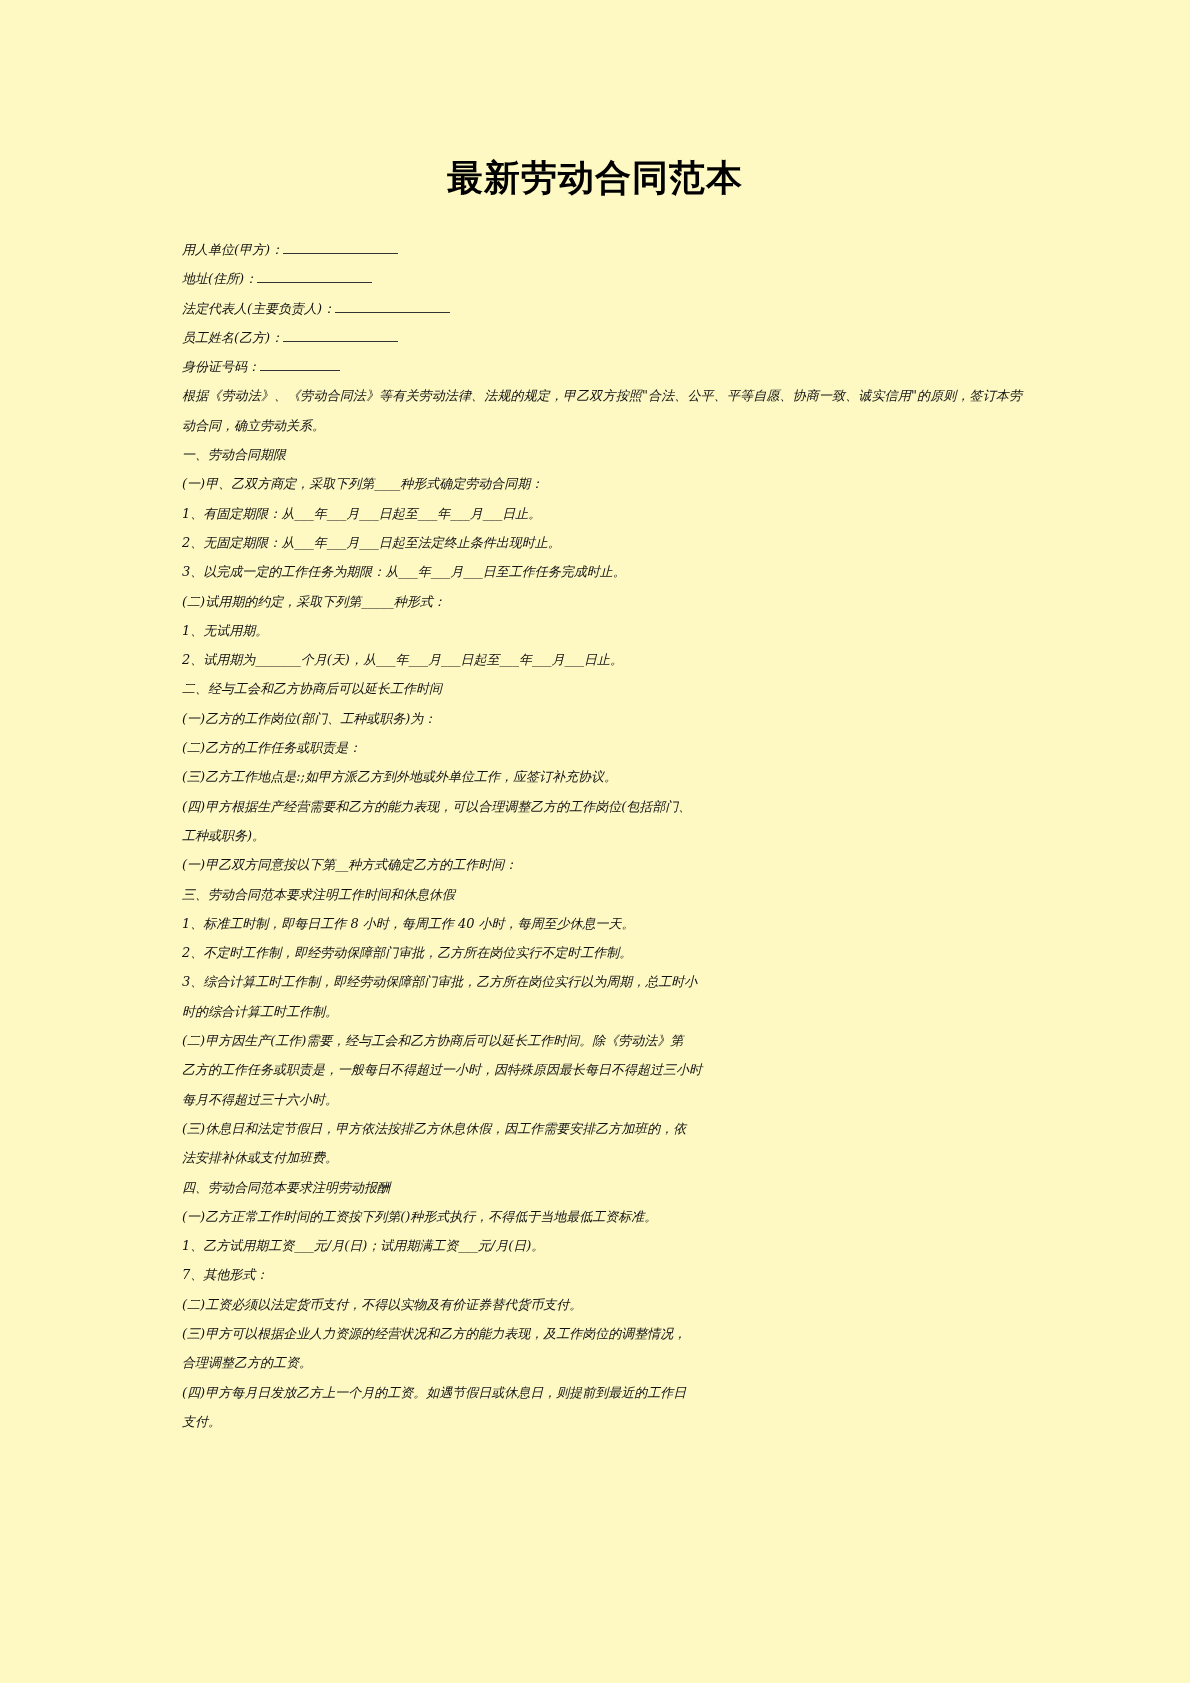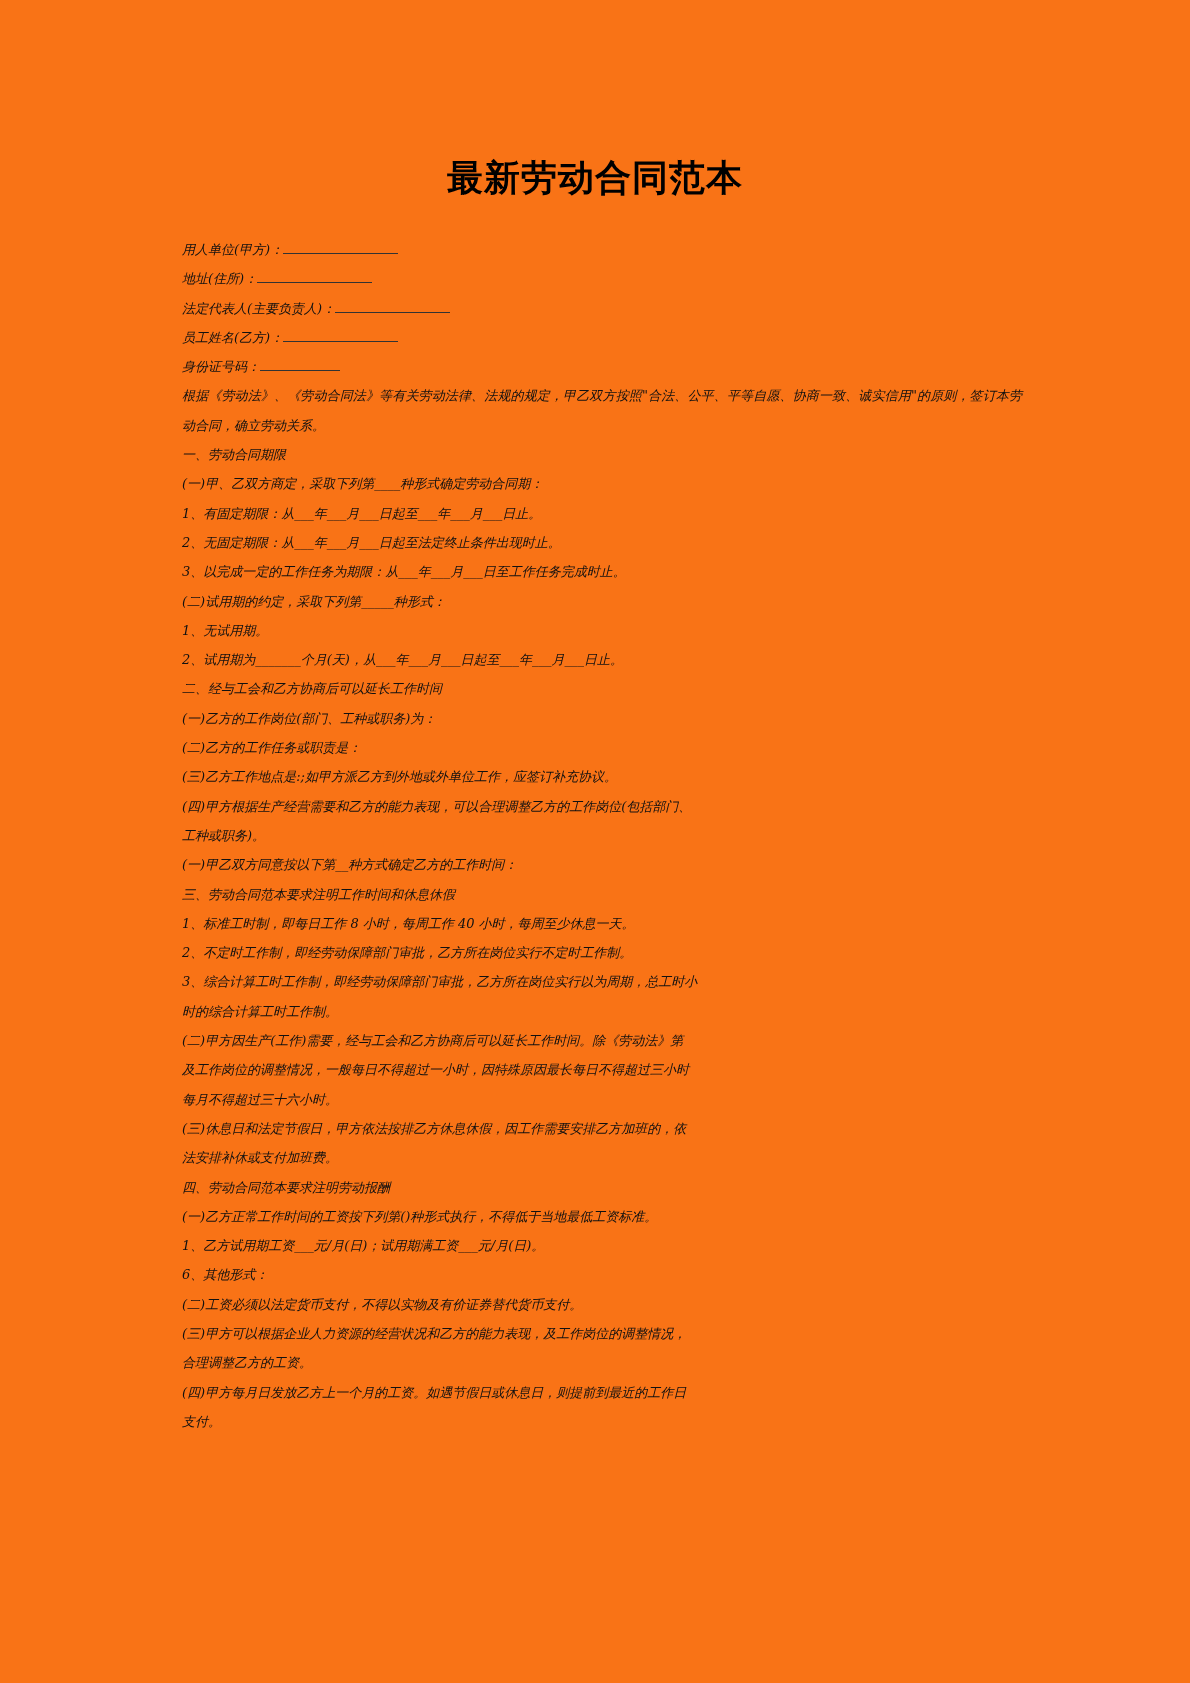--- a/index.html
+++ b/index.html
@@ -13,21 +13,21 @@
       position: relative;
       overflow: hidden;
       color: #111111;
     }
     .page {
       position: absolute;
       left: 0;
       top: 0;
       width: 1190px;
       height: 1683px;
-      background: #f97316;
+      background: #fef9c3;
     }
     .title {
       position: absolute;
       left: 0;
       width: 1190px;
       top: 155px;
       text-align: center;
       font-family: "DejaVu Sans", sans-serif;
       font-weight: bold;
       font-size: 36px;
@@ -109,27 +109,27 @@
     <div class="line">(三)乙方工作地点是:;如甲方派乙方到外地或外单位工作，应签订补充协议。</div>
     <div class="line">(四)甲方根据生产经营需要和乙方的能力表现，可以合理调整乙方的工作岗位(包括部门、</div>
     <div class="line">工种或职务)。</div>
     <div class="line">(一)甲乙双方同意按以下第__种方式确定乙方的工作时间：</div>
     <div class="line">三、劳动合同范本要求注明工作时间和休息休假</div>
     <div class="line">1、标准工时制，即每日工作 8 小时，每周工作 40 小时，每周至少休息一天。</div>
     <div class="line">2、不定时工作制，即经劳动保障部门审批，乙方所在岗位实行不定时工作制。</div>
     <div class="line">3、综合计算工时工作制，即经劳动保障部门审批，乙方所在岗位实行以为周期，总工时小</div>
     <div class="line">时的综合计算工时工作制。</div>
     <div class="line">(二)甲方因生产(工作)需要，经与工会和乙方协商后可以延长工作时间。除《劳动法》第</div>
-    <div class="line">及工作岗位的调整情况，一般每日不得超过一小时，因特殊原因最长每日不得超过三小时</div>
+    <div class="line">乙方的工作任务或职责是，一般每日不得超过一小时，因特殊原因最长每日不得超过三小时</div>
     <div class="line">每月不得超过三十六小时。</div>
     <div class="line">(三)休息日和法定节假日，甲方依法按排乙方休息休假，因工作需要安排乙方加班的，依</div>
     <div class="line">法安排补休或支付加班费。</div>
     <div class="line">四、劳动合同范本要求注明劳动报酬</div>
     <div class="line">(一)乙方正常工作时间的工资按下列第()种形式执行，不得低于当地最低工资标准。</div>
     <div class="line">1、乙方试用期工资___元/月(日)；试用期满工资___元/月(日)。</div>
-    <div class="line">6、其他形式：</div>
+    <div class="line">7、其他形式：</div>
     <div class="line">(二)工资必须以法定货币支付，不得以实物及有价证券替代货币支付。</div>
     <div class="line">(三)甲方可以根据企业人力资源的经营状况和乙方的能力表现，及工作岗位的调整情况，</div>
     <div class="line">合理调整乙方的工资。</div>
     <div class="line">(四)甲方每月日发放乙方上一个月的工资。如遇节假日或休息日，则提前到最近的工作日</div>
     <div class="line">支付。</div>
   </div>
 </div>
 
 </body></html>

